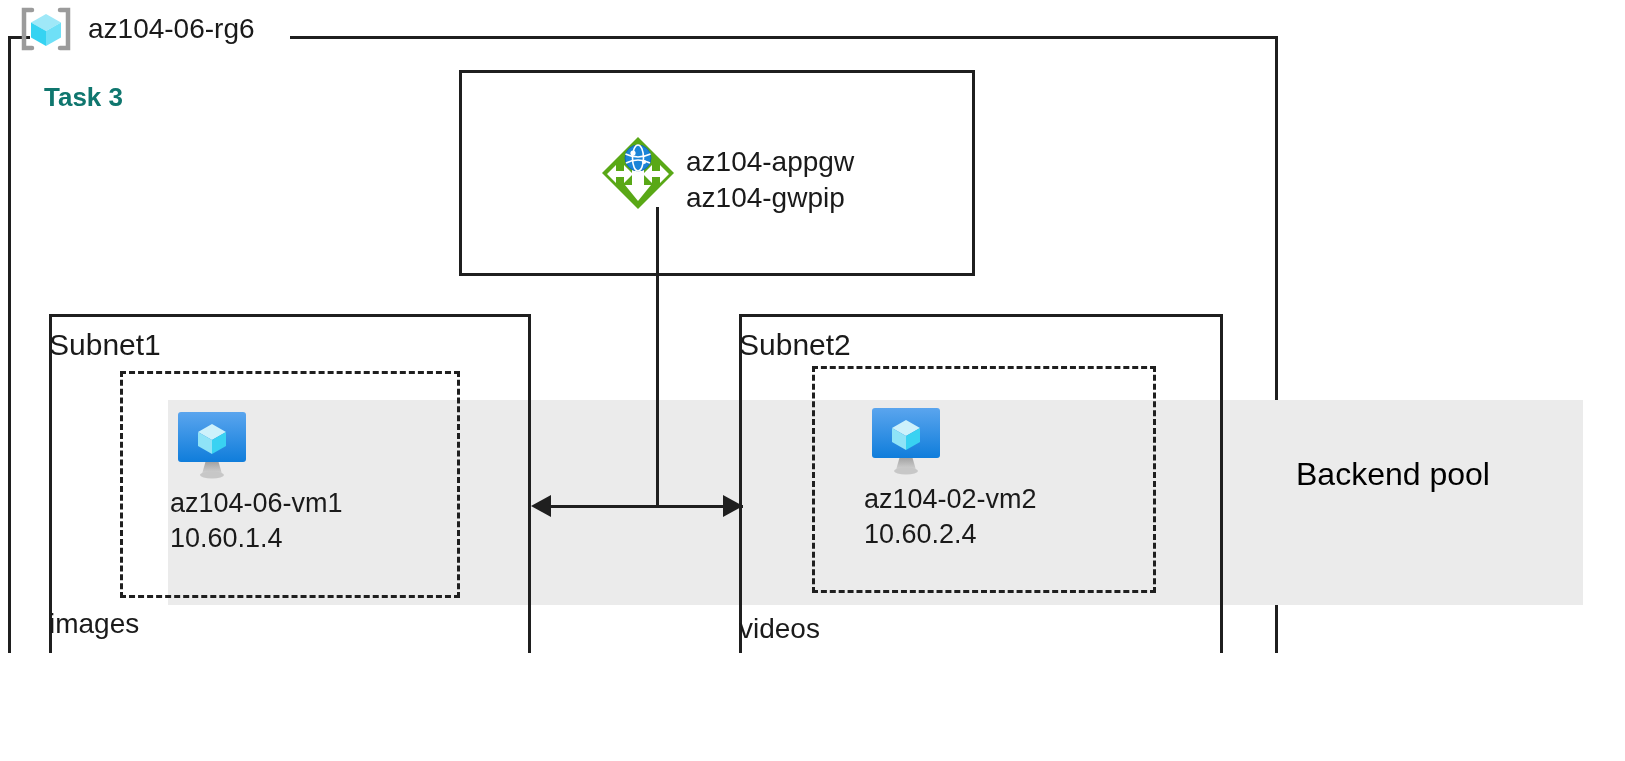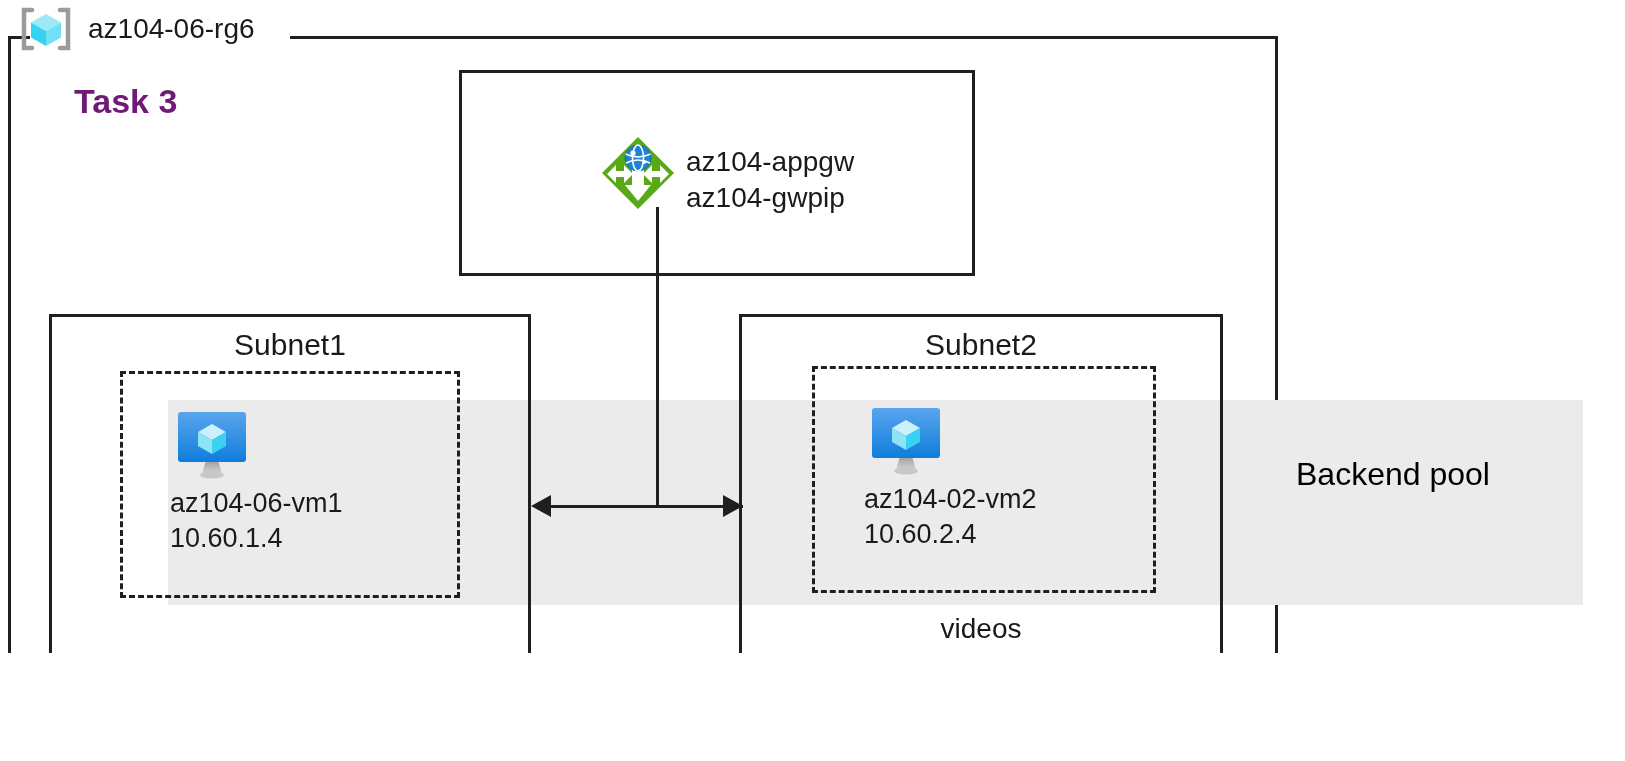--- a/index.html
+++ b/index.html
@@ -12,32 +12,32 @@
   
   .rg-label-gap{position:absolute;left:30px;top:24px;height:26px;width:260px;background:#ffffff;}
 
   .rg-label{position:absolute;left:88px;top:14px;font-size:28px;color:#1a1a1a;
             white-space:nowrap;line-height:30px;}
 
   
   .rg-icon{position:absolute;left:18px;top:6px;width:56px;height:46px;}
 
   
-  .task-label{position:absolute;left:44px;top:82px;font-size:34px;font-weight:bold;
-              color:#701a75;white-space:nowrap;margin-left:30px;}
+  .task-label{position:absolute;left:44px;top:82px;font-size:26px;font-weight:bold;
+              color:#0f766e;white-space:nowrap;}
 
   
   .backend-band{position:absolute;left:168px;top:400px;width:1415px;height:205px;
                 background:#ebebeb;}
   .backend-label{position:absolute;left:1296px;top:456px;font-size:32px;color:#000000;
                  white-space:nowrap;}
 
   
   .subnet-box{position:absolute;border:3px solid #1f1f1f;box-sizing:border-box;background:transparent;}
-  .subnet-title{position:absolute;font-size:30px;color:#1a1a1a;white-space:nowrap;text-align:center;}
+  .subnet-title{position:absolute;font-size:30px;color:#1a1a1a;white-space:nowrap;text-align:left;}
 
   #subnet-appgw-box{left:459px;top:70px;width:516px;height:206px;}
   #subnet1-box{left:49px;top:314px;width:482px;height:344px;}
   #subnet2-box{left:739px;top:314px;width:484px;height:344px;}
 
   
   .vm-dashed{position:absolute;border:3px dashed #1f1f1f;box-sizing:border-box;background:transparent;}
   #vm1-dashed{left:120px;top:371px;width:340px;height:227px;}
   #vm2-dashed{left:812px;top:366px;width:344px;height:227px;}
 
@@ -141,20 +141,21 @@
       <polygon points="42,20 56,28 42,36 28,28" fill="#cdf1fb"></polygon>
       <polygon points="28,28 42,36 42,50 28,42" fill="#8fe3f7"></polygon>
       <polygon points="56,28 56,42 42,50 42,36" fill="#39d2f2"></polygon>
     </svg>
     <div class="caption">
       <div>az104-06-vm1</div>
       <div>10.60.1.4</div>
     </div>
   </div>
 
+  <div class="subnet-title" style="left:49px;top:608px;width:482px;font-size:28px;">images</div>
 
   <div id="subnet2-box" class="subnet-box"></div>
   <div class="subnet-title" style="left:739px;top:328px;width:484px;">Subnet2</div>
 
   <div id="vm2-dashed" class="vm-dashed"></div>
 
   <div class="node" style="left:864px;top:400px;width:240px;">
     <svg width="84" height="78" viewBox="0 0 84 78">
       <defs>
         <linearGradient id="vmg2" x1="0" y1="0" x2="0" y2="1">

